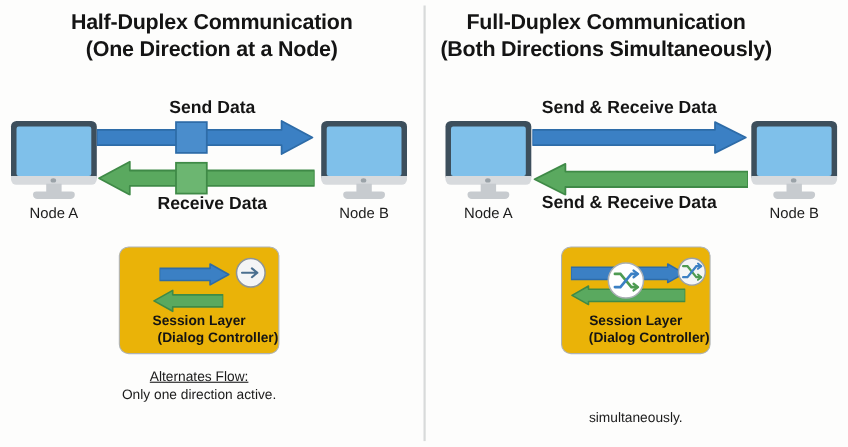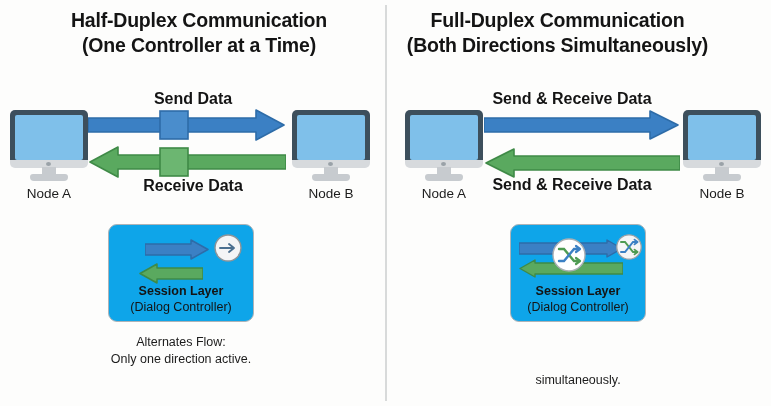--- a/index.html
+++ b/index.html
@@ -6,21 +6,21 @@
   body{
     width:771px;height:406px;
     background:#fdfdfc;
     font-family:"Liberation Sans", sans-serif;
     color:#1c1c1c;
     overflow:hidden;
     position:relative;
   }
   .stage{position:absolute;left:0;top:0;width:771px;height:406px;}
 
-  .panel{position:absolute;top:0;height:406px;padding-left:13px;}
+  .panel{position:absolute;top:0;height:406px;}
   .panel-left{left:0;width:385px;}
   .panel-right{left:386px;width:330px;}
 
   .divider{
     position:absolute;left:385px;top:5px;width:2px;height:396px;
     background:#d8dada;
   }
 
   .title{
     position:absolute;left:0;right:0;top:8px;
@@ -69,53 +69,53 @@
   .arrow svg{display:block;}
 
   .flow-label{
     position:absolute;width:240px;text-align:center;
     font-size:16px;font-weight:bold;color:#141414;
   }
 
   
   .session-box{
     position:absolute;
-    background:#0ea5e9;
+    background:#eab308;
     border:1.6px solid #aeb3b7;
     border-radius:9px;
     box-sizing:border-box;
   }
   .session-text{
     position:absolute;left:0;right:0;
     text-align:center;font-size:12.5px;font-weight:bold;
     line-height:16px;color:#141414;
   }
-  .session-text .sl2{display:block;font-weight:normal;}
+  .session-text .sl2{display:block;font-weight:bold;text-align:right;}
 
   
   .caption{
     position:absolute;width:300px;text-align:center;
     font-size:12.5px;line-height:16.5px;color:#1c1c1c;
   }
-  .caption .c1{display:block;}
+  .caption .c1{display:block;text-decoration:underline;}
   .caption .c2{display:block;}
   .caption .c3{display:block;margin-top:38px;}
 </style>
 </head>
 <body>
 
 <div class="stage">
 
   <div class="divider"></div>
 
   <div class="panel panel-left">
 
     <div class="title">
       <span>Half-Duplex Communication</span>
-      <span class="l2">(One Controller at a Time)</span>
+      <span class="l2">(One Direction at a Node)</span>
     </div>
 
     <div class="flow-label" style="left:73px;top:90px;">Send Data</div>
 
     <div class="monitor" style="left:10px;top:110px;">
       <div class="mon-bezel"></div>
       <div class="mon-screen"></div>
       <div class="mon-chin"></div>
       <div class="mon-dot"></div>
       <div class="mon-neck"></div>

